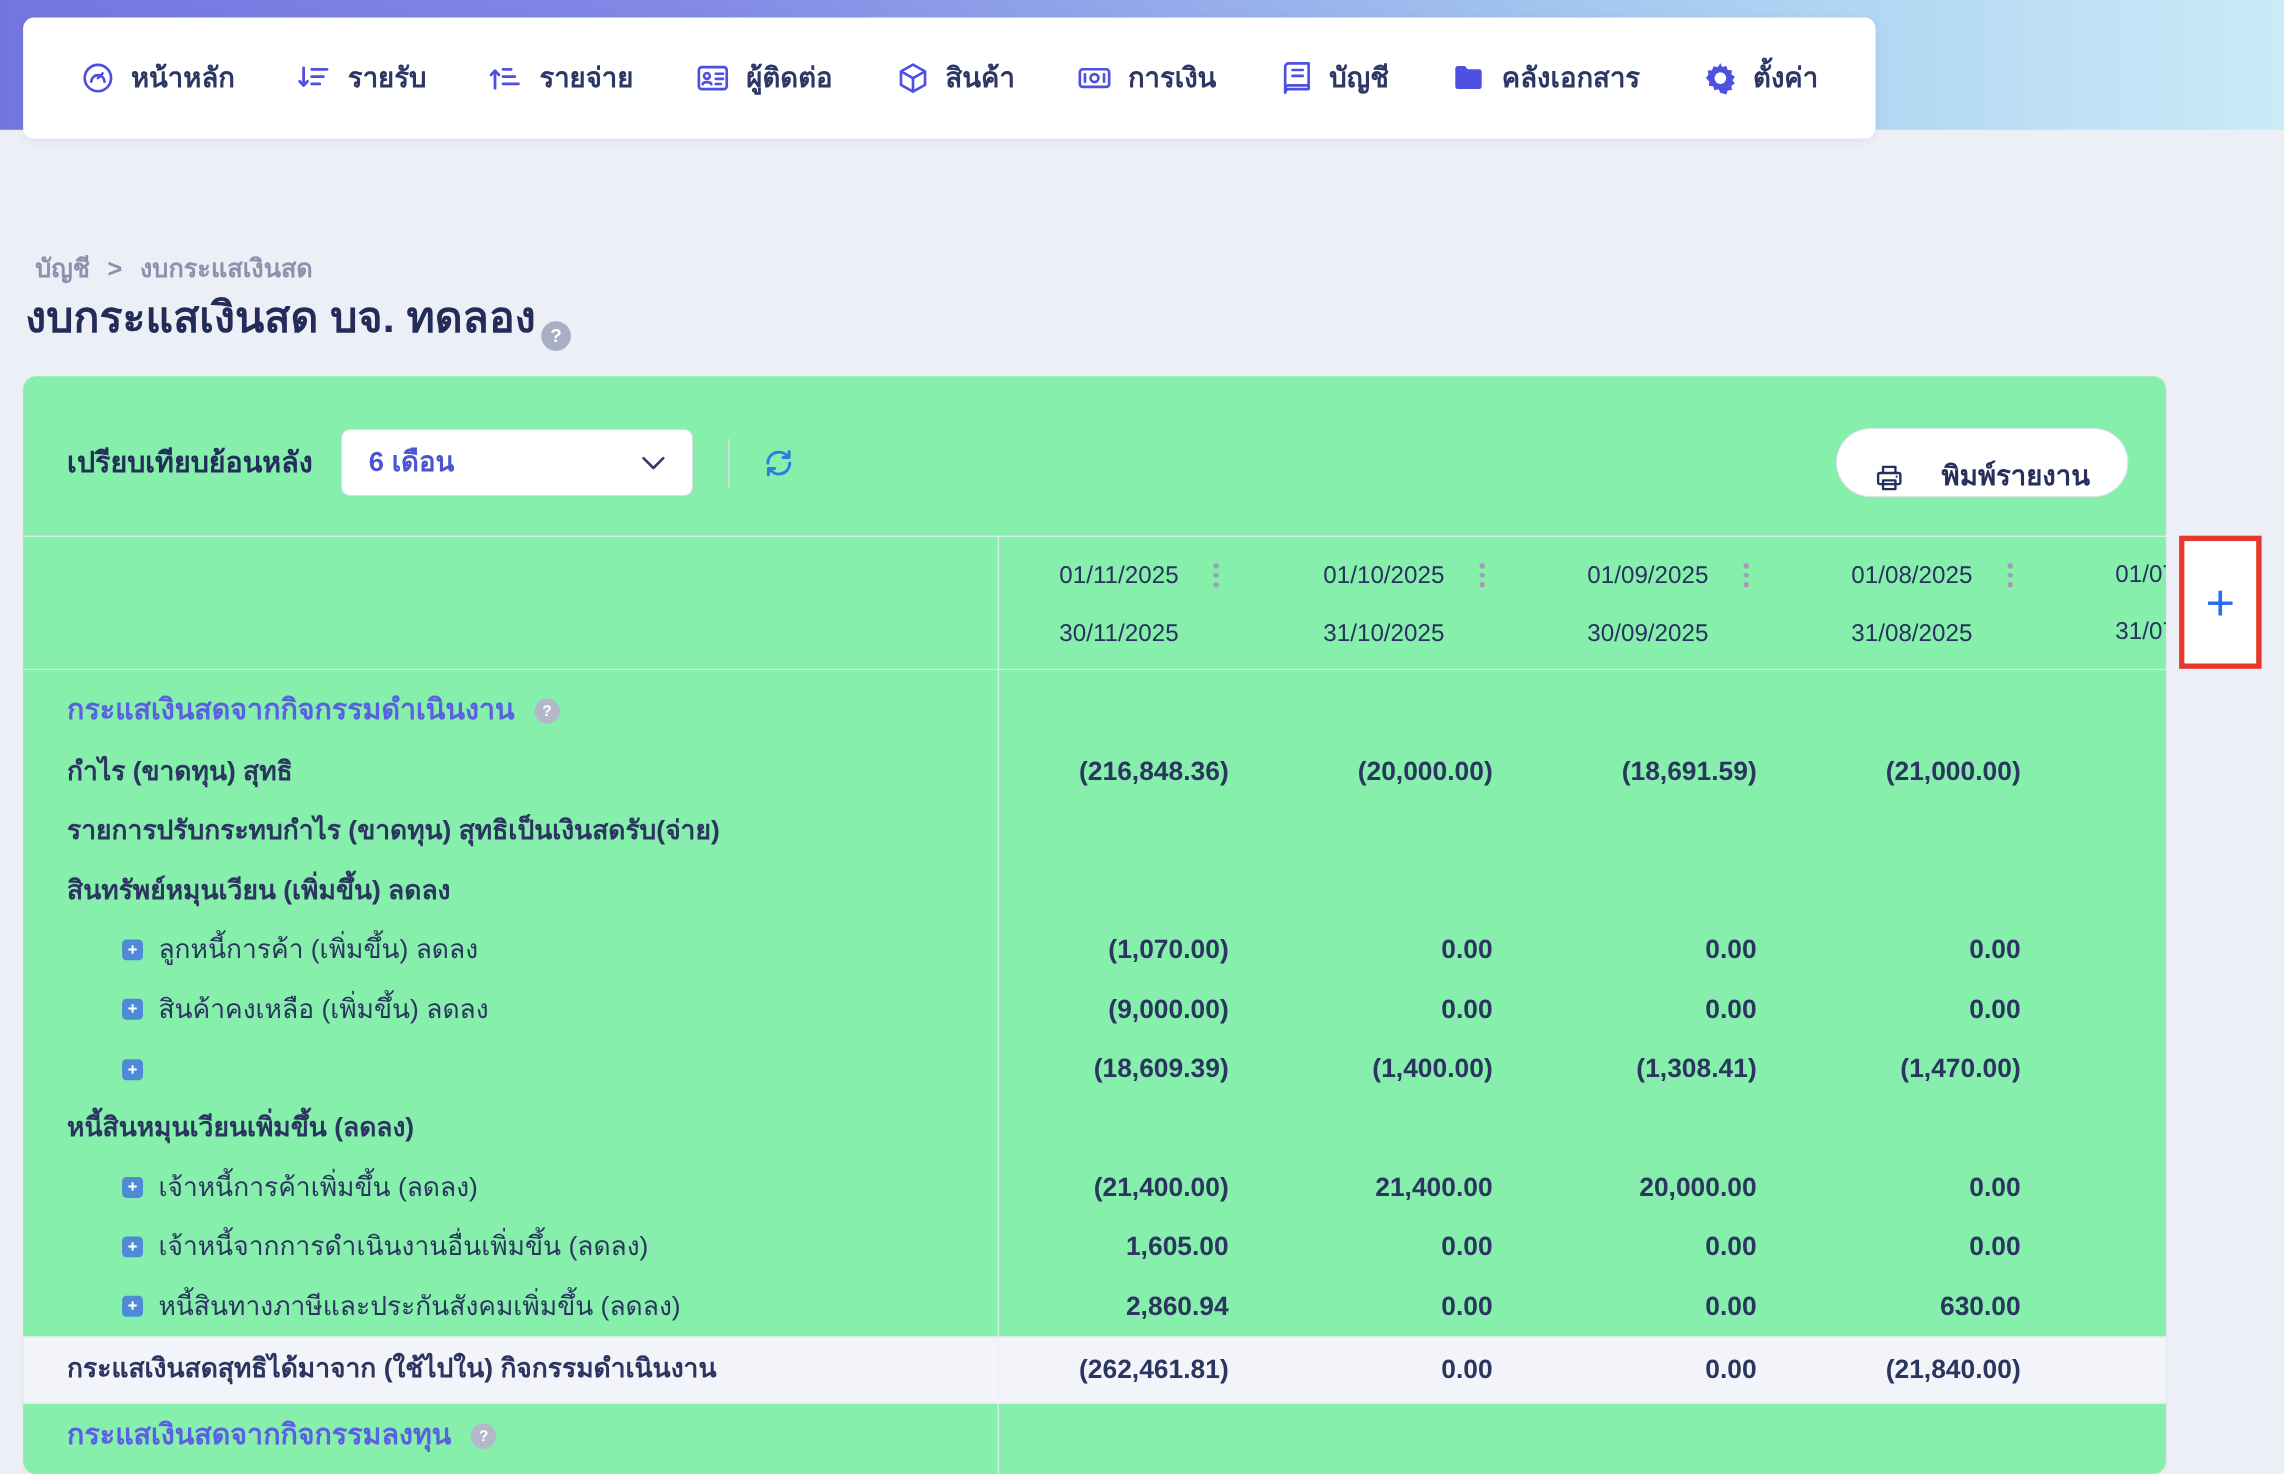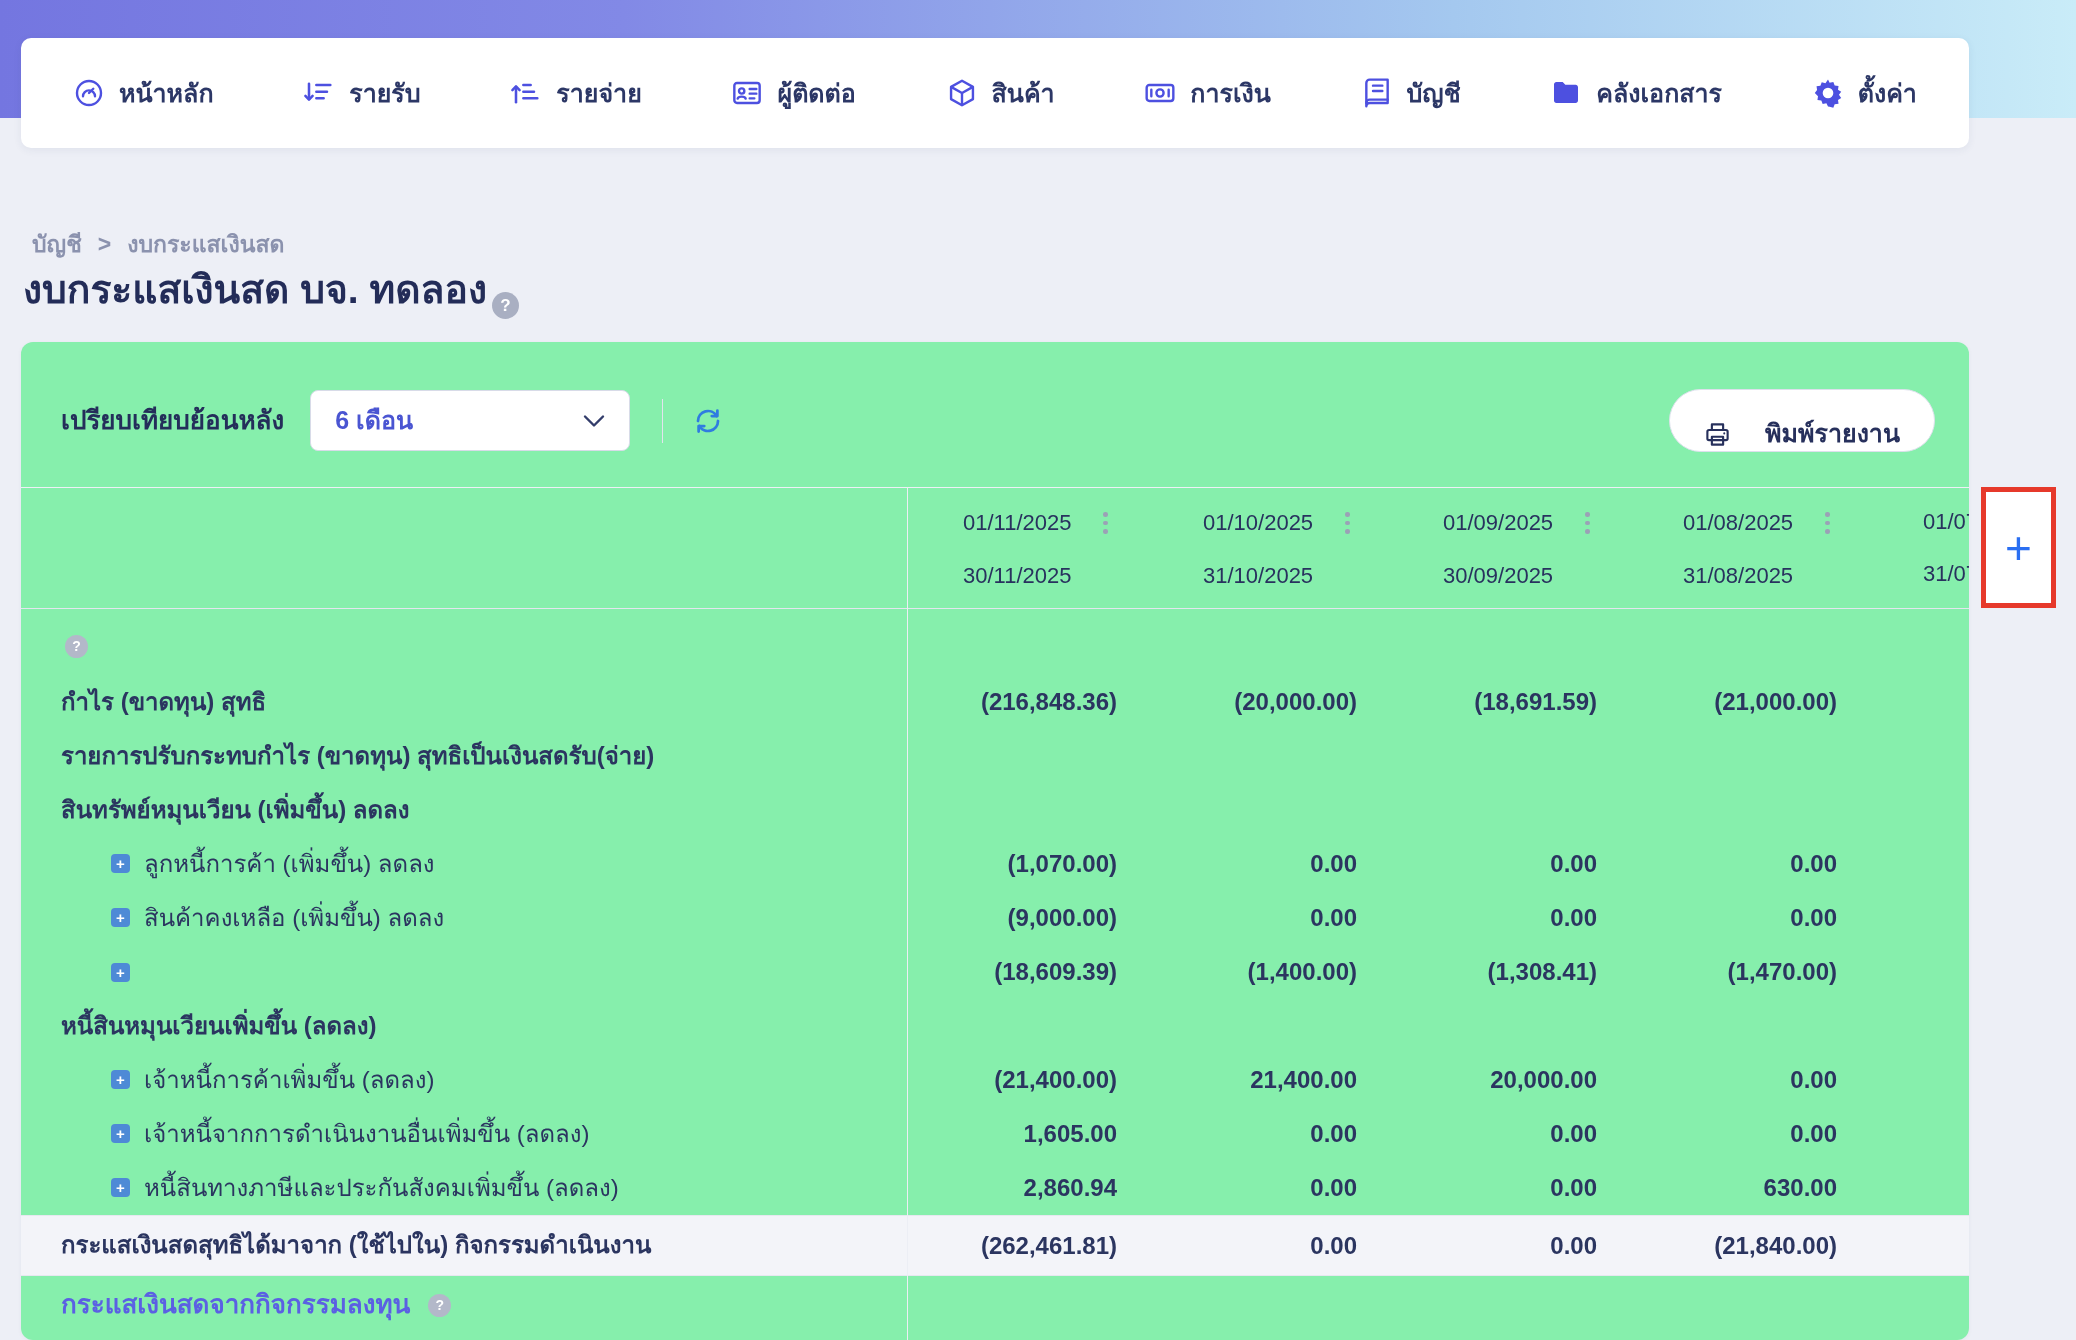--- a/index.html
+++ b/index.html
@@ -2,21 +2,21 @@
 <html><head>
 <meta charset="utf-8">
 <style>
   *{margin:0;padding:0;box-sizing:border-box}
   html,body{width:2076px;height:1340px;overflow:hidden;
     font-family:"Liberation Sans","DejaVu Sans",sans-serif;
     background:#edeff6;position:relative;color:#2b3560}
   .grad{position:absolute;left:0;top:0;width:2076px;height:118px;
     background:linear-gradient(90deg,#7476e0 0%,#8289e6 30%,#a4c8ef 70%,#c9ecf8 100%)}
   
-  .navbar{position:absolute;left:21px;top:38px;width:1948px;height:110px;background:#fff;
+  .navbar{position:absolute;left:21px;top:16px;width:1684px;height:110px;background:#fff;
     border-radius:10px;display:flex;align-items:center;justify-content:space-between;
     padding:0 52px;box-shadow:0 2px 8px rgba(40,50,100,.07)}
   .nav-item{display:flex;align-items:center;gap:14px;cursor:pointer}
   .nav-icon{display:flex;align-items:center}
   .nav-icon svg{display:block}
   .nav-label{font-size:25px;font-weight:600;color:#2c3766;line-height:1.4;white-space:nowrap}
   
   .breadcrumb{position:absolute;left:32px;top:228px;display:flex;align-items:center;gap:16px;
     font-size:23px;font-weight:600;color:#8b92ae}
   .bc-item{cursor:pointer;line-height:1.4}
@@ -276,20 +276,21 @@
             <span class="hdate">01/07/2025</span>
           </div>
           <div class="hline hline2">
             <span class="hdate">31/07/2025</span>
           </div>
         </div>
       </div>
     <div class="tbody">
         <div class="trow section">
           <div class="tlabel">
+            <span class="tlabel-text">กระแสเงินสดจากกิจกรรมดำเนินงาน</span>
             <span class="help-badge">?</span>
           </div>
           <div class="vcell"></div>
           <div class="vcell"></div>
           <div class="vcell"></div>
           <div class="vcell"></div>
           <div class="vcell"></div>
         </div>
         <div class="trow bold">
           <div class="tlabel">

